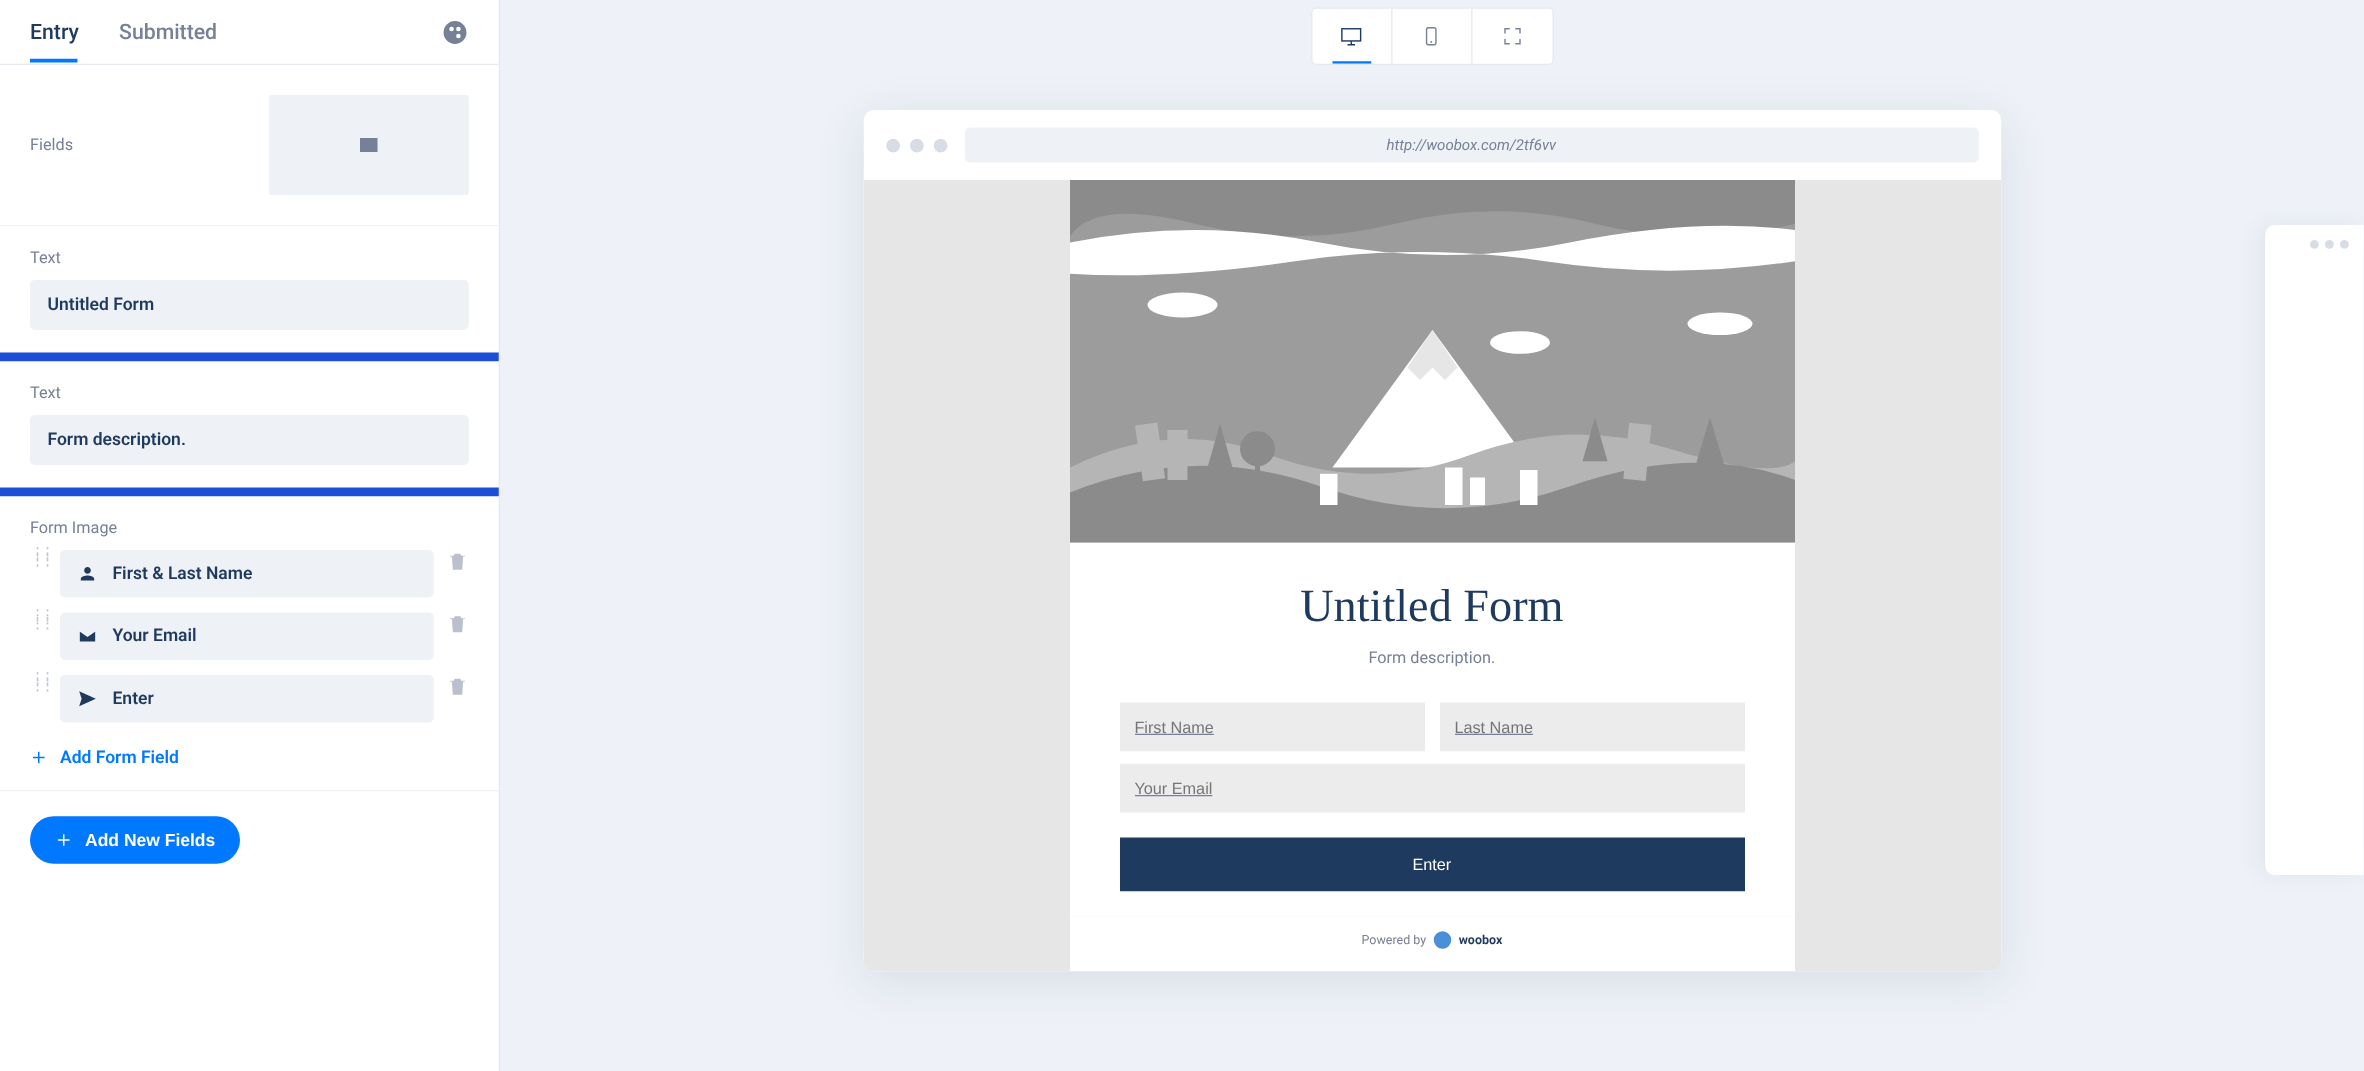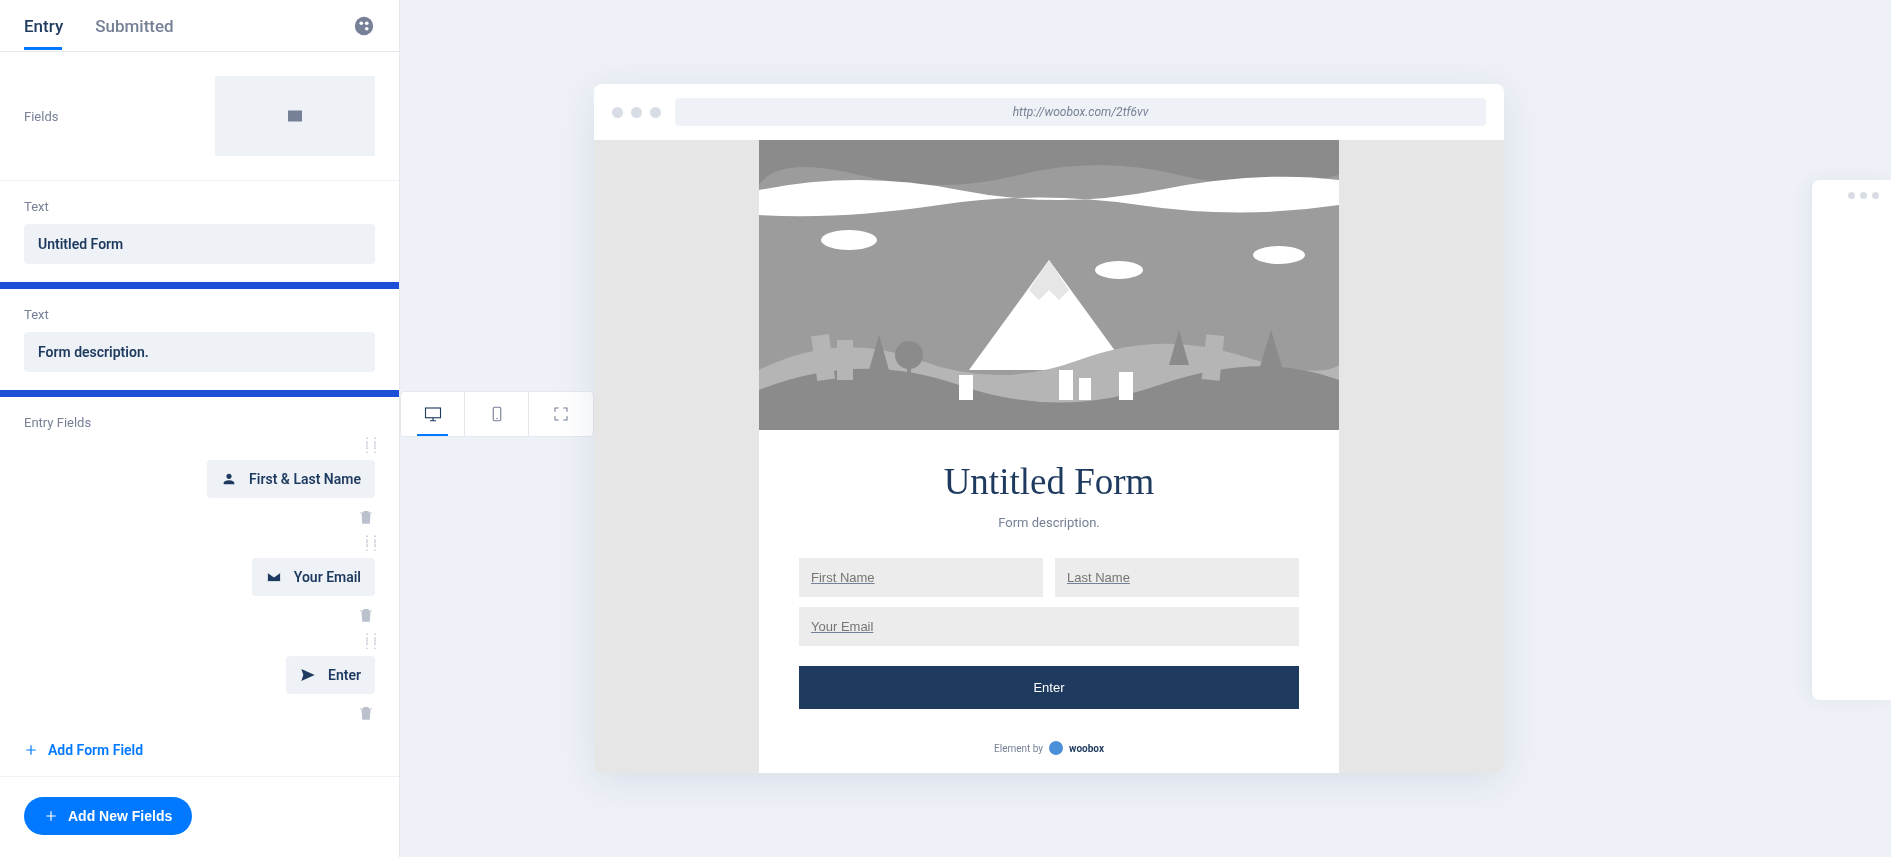--- a/index.html
+++ b/index.html
@@ -98,24 +98,23 @@
       font-weight: 600;
       cursor: pointer;
     }
     
     .form-fields-section {
       padding: 18px 24px;
       border-bottom: 1px solid #eef1f5;
     }
     .field-row {
       display: flex;
-      align-items: flex-end;
+      align-items: flex-start;
       gap: 10px;
       margin-bottom: 12px;
-      flex-direction: column;
     }
     .drag-handle {
       width: 14px;
       color: #bac0cc;
       cursor: grab;
       display: flex;
       flex-direction: column;
       gap: 2px;
     }
     .drag-handle::before, .drag-handle::after {
@@ -175,21 +174,21 @@
       display: flex;
       align-items: center;
       gap: 10px;
       cursor: pointer;
     }
     
     
     .canvas {
       flex: 1;
       display: flex;
-      flex-direction: row;
+      flex-direction: column;
       align-items: center;
       padding-top: 0;
       position: relative;
     }
     .device-toolbar {
       display: flex;
       background: #fff;
       border: 1px solid #e5e8ed;
       border-radius: 4px;
       overflow: hidden;
@@ -388,21 +387,21 @@
     <div class="section-label">Text</div>
     <div class="text-pill">Untitled Form</div>
   </div>
 
   <div class="section">
     <div class="section-label">Text</div>
     <div class="text-pill">Form description.</div>
   </div>
 
   <div class="form-fields-section">
-    <div class="section-label">Entry Fields</div>
+    <div class="section-label">Form Image</div>
 
     <div class="field-row">
       <div class="drag-handle"></div>
       <div class="field-pill">
         <svg class="field-icon" viewBox="0 0 24 24">
             <path fill="currentColor" d="M12 12c2.2 0 4-1.8 4-4s-1.8-4-4-4-4 1.8-4 4 1.8 4 4 4zm0 2c-2.7 0-8 1.3-8 4v2h16v-2c0-2.7-5.3-4-8-4z"></path>
           </svg>
         <span>First &amp; Last Name</span>
       </div>
       <svg class="trash-icon" viewBox="0 0 24 24">
@@ -526,21 +525,21 @@
         <div class="form-desc">Form description.</div>
         <div class="form-inputs">
           <input class="form-input" placeholder="First Name" style="">
           <input class="form-input" placeholder="Last Name" style="">
         </div>
         <input class="form-input form-input-full" placeholder="Your Email" style="">
         <button class="submit-btn">Enter</button>
       </div>
 
       <div class="powered-by">
-        <span>Element by</span>
+        <span>Powered by</span>
         <span class="woobox-logo"></span>
         <strong>woobox</strong>
       </div>
     </div>
   </div>
 
   <div class="right-edge">
     <div class="right-dots">
         <span></span>
         <span></span>

